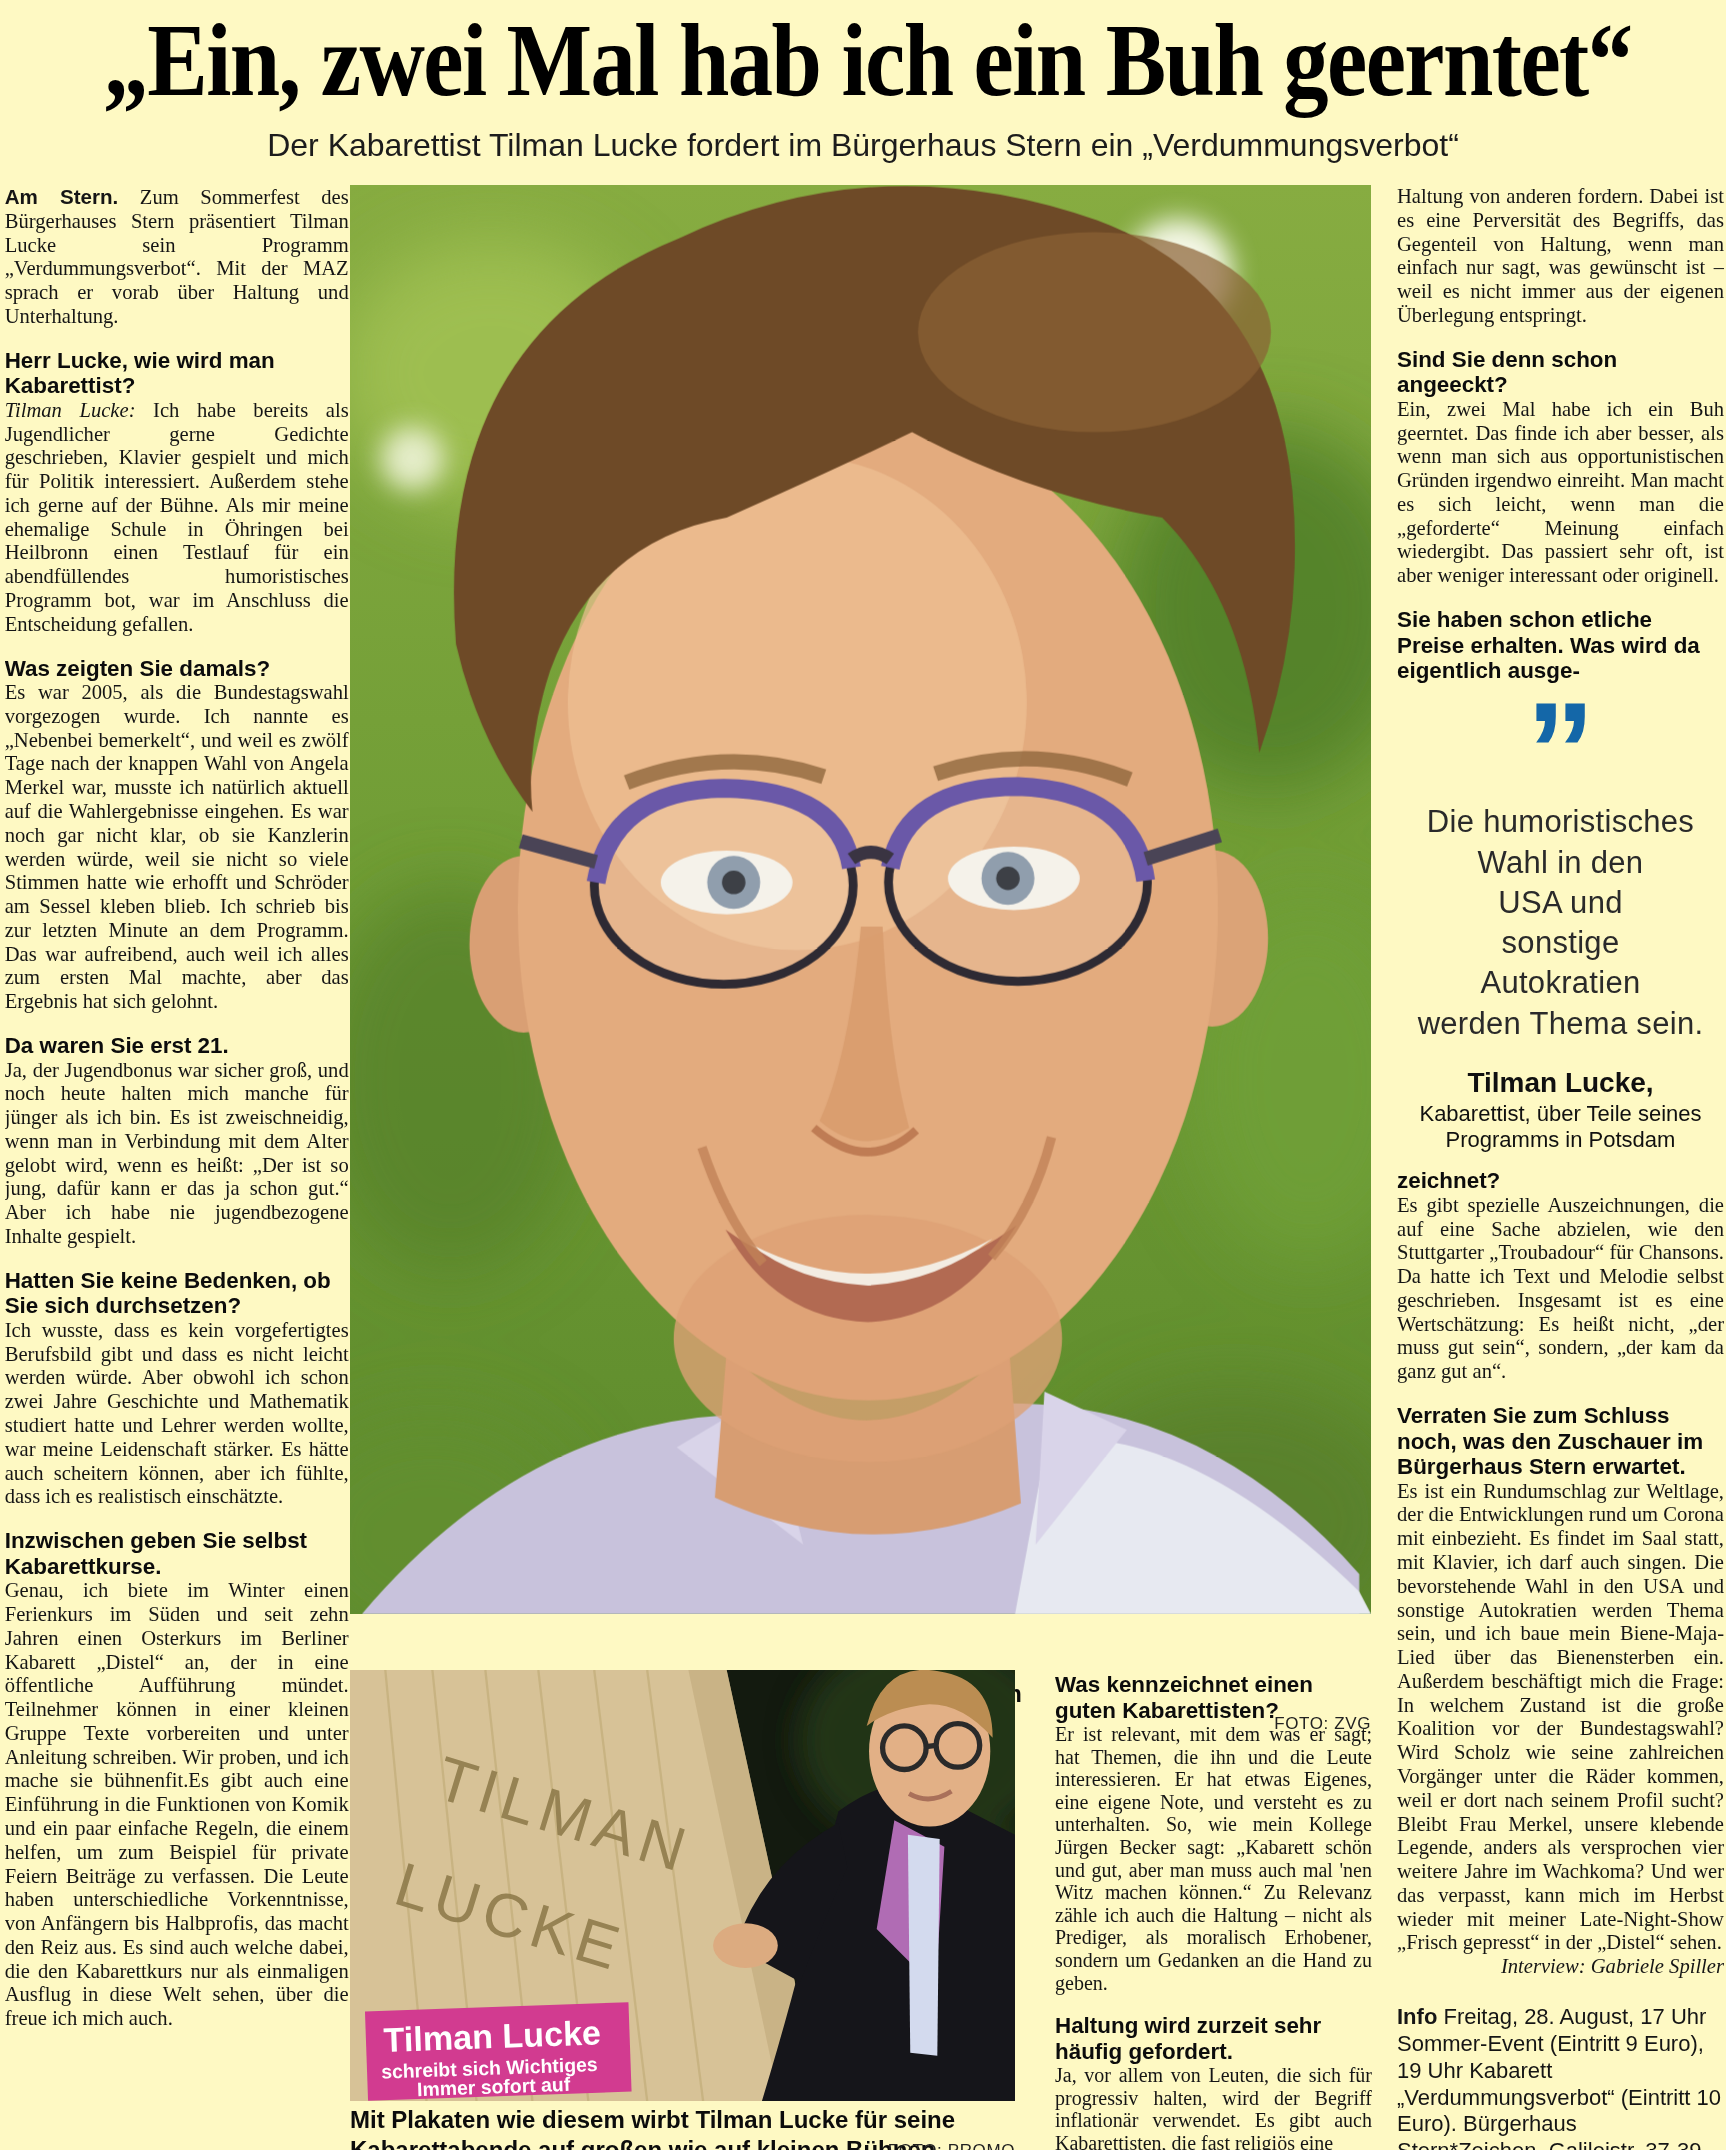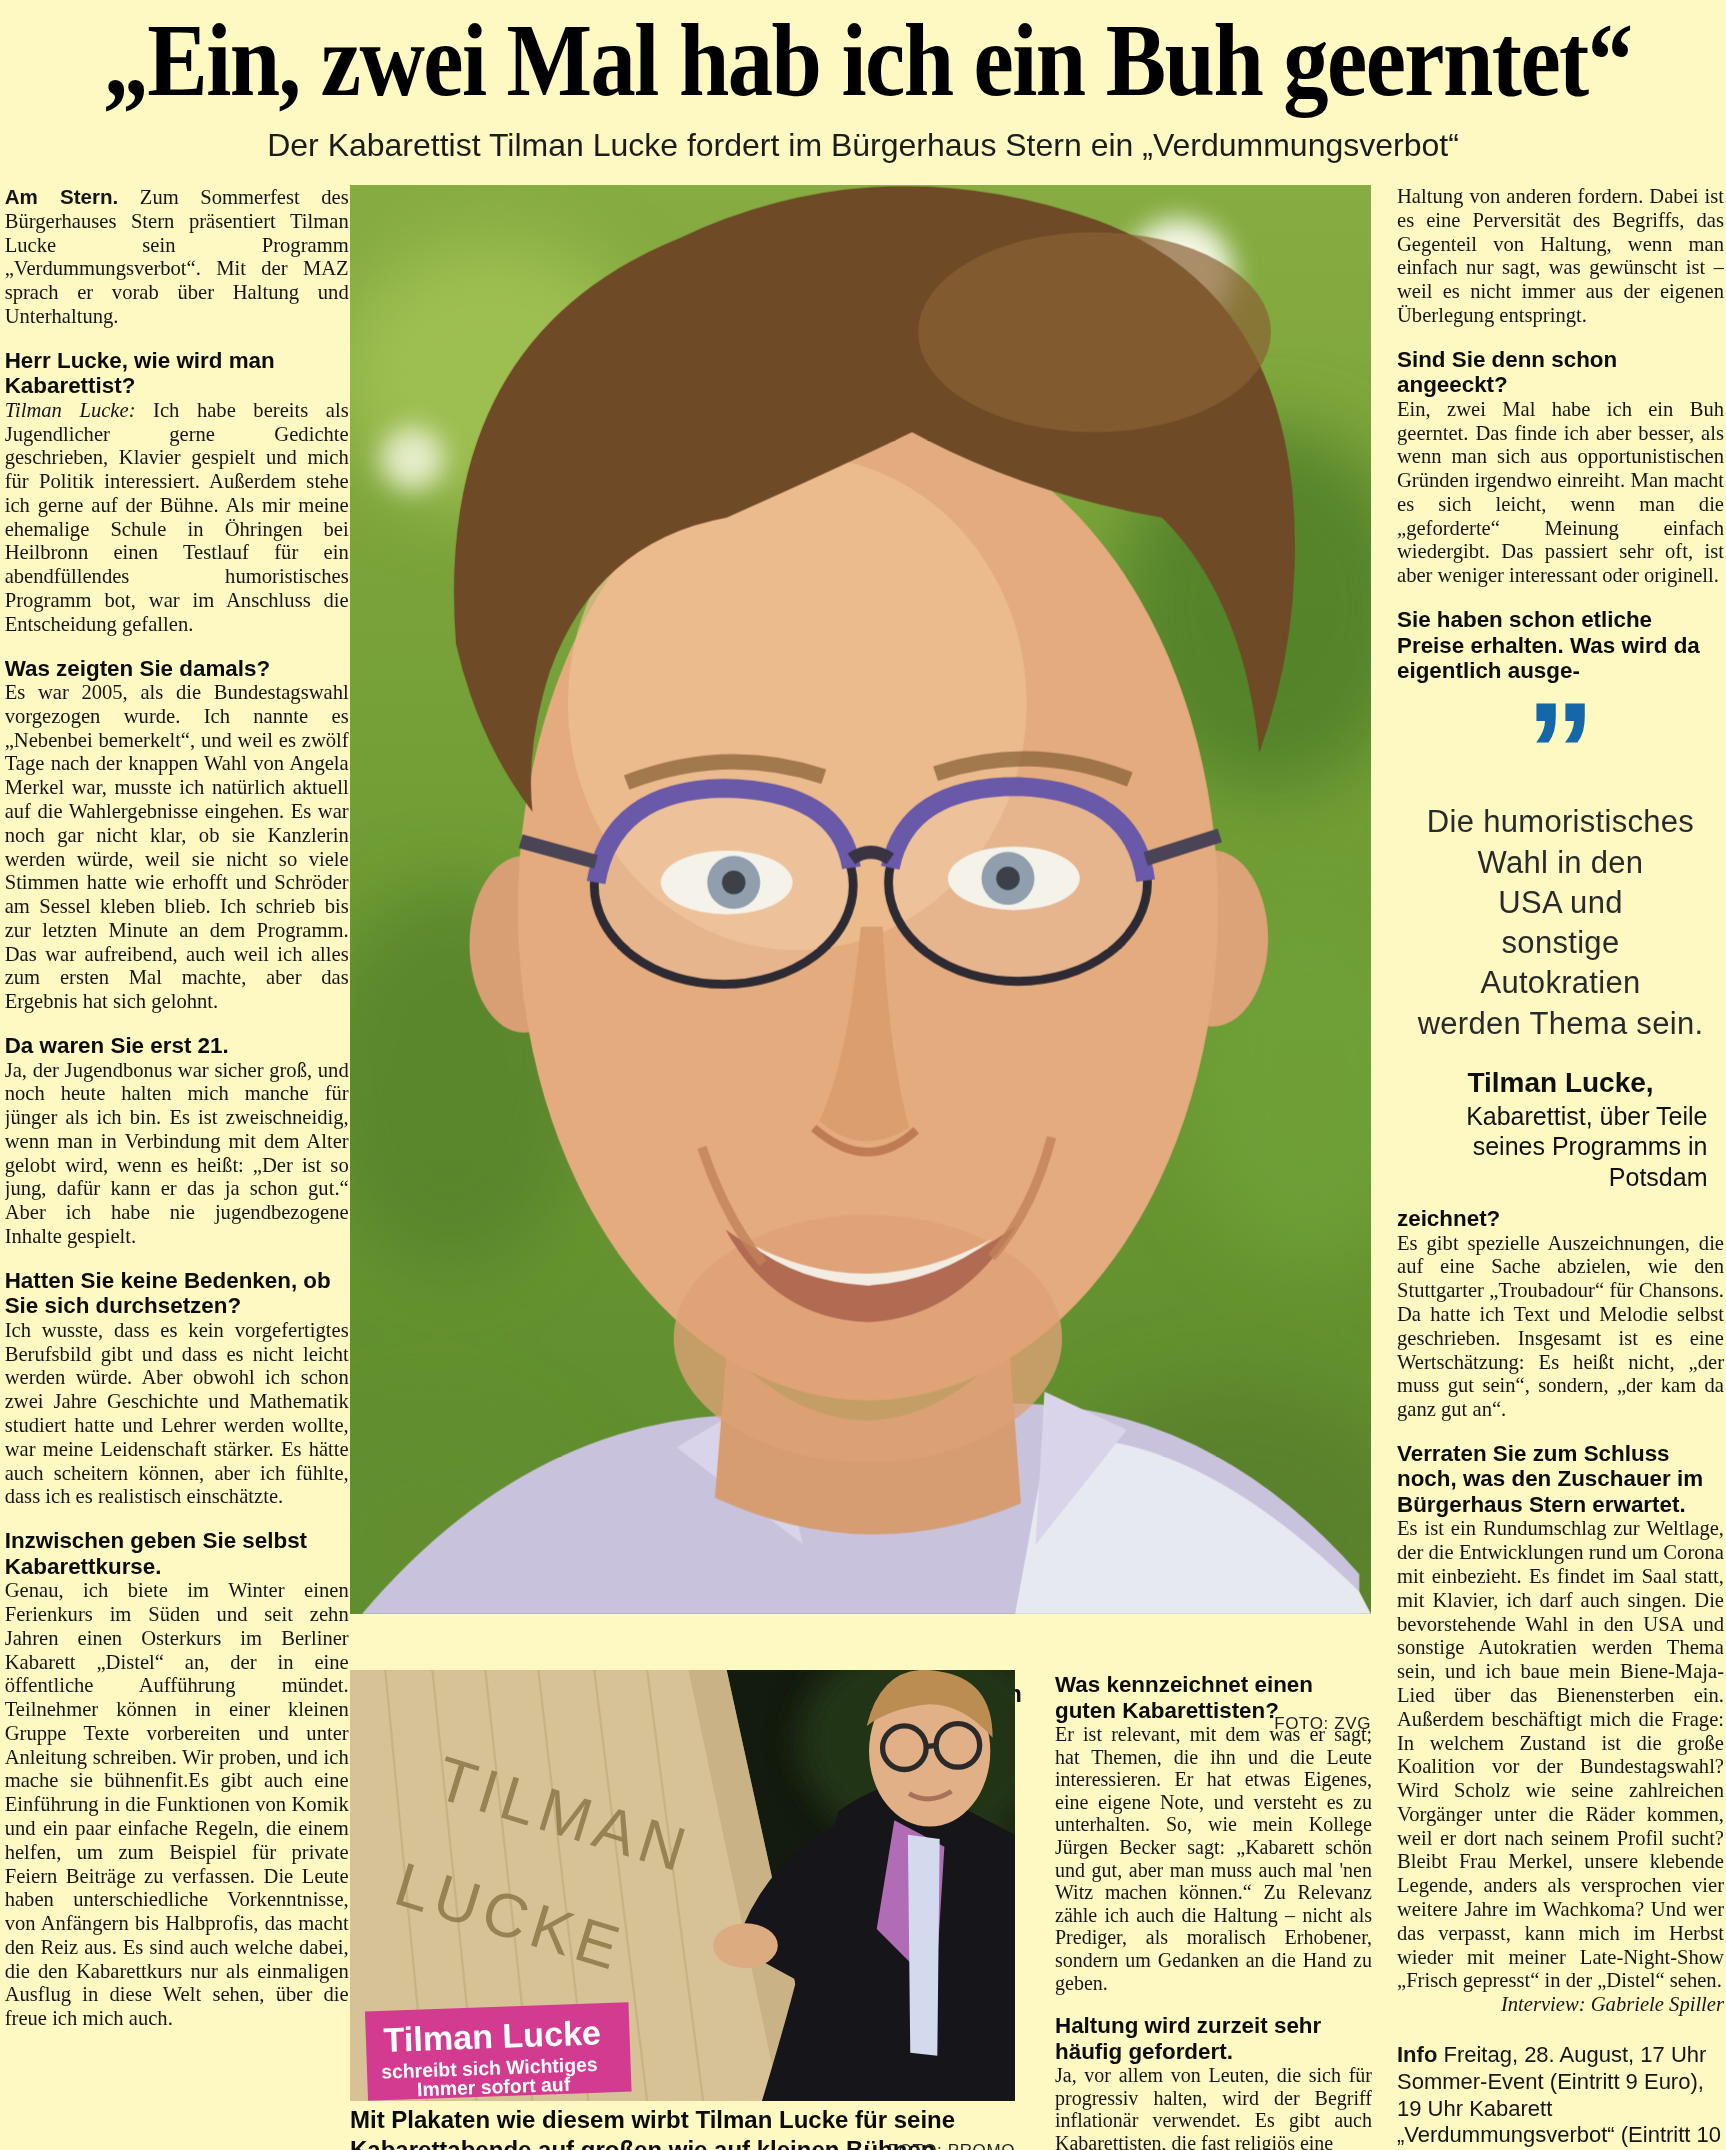--- a/index.html
+++ b/index.html
@@ -25,21 +25,21 @@
   .lead-label{font-family:"Liberation Sans",sans-serif;font-weight:700;}
   .italic-lead{font-style:italic;}
   .byline{text-align:right;font-style:italic;margin-top:0;}
   .info{font-family:"Liberation Sans",sans-serif;font-size:22px;line-height:1.22;margin-top:25px;text-align:left;}
   .info-label{font-weight:700;}
   
   .pullquote{margin:17.7px auto 14px auto;width:294px;text-align:center;font-family:"Liberation Sans",sans-serif;}
   .pq-mark{display:block;font-size:138px;line-height:0.72;font-weight:700;height:101px;}
   .pq-line{font-size:31px;line-height:1.30;color:#2a2a2a;letter-spacing:0.3px;text-align:center;}
   .pq-name{margin-top:22.4px;font-size:28px;font-weight:700;color:#101010;line-height:1.22;text-align:center;}
-  .pq-role{font-size:25px;color:#101010;line-height:1.22;text-align:right;}
+  .pq-role{font-size:22px;color:#101010;line-height:1.22;text-align:center;}
   
   .photo-main{position:absolute;left:350px;top:185px;width:1021px;height:1429px;}
   .caption-main{position:absolute;left:350px;top:1680px;width:1021px;display:flex;
                 justify-content:space-between;align-items:flex-end;font-family:"Liberation Sans",sans-serif;}
   .cap-text{font-weight:700;font-size:24px;color:#0c0c0c;}
   .cap-credit{font-size:17px;color:#222;letter-spacing:0.6px;padding-bottom:2.4px;white-space:nowrap;margin-top:12px;}
   .photo-second{position:absolute;left:350px;top:1670px;width:665px;height:431px;}
   .caption-second{position:absolute;left:350px;top:2105px;width:665px;
                   font-family:"Liberation Sans",sans-serif;font-weight:700;font-size:24px;
                   line-height:1.25;color:#0c0c0c;}

